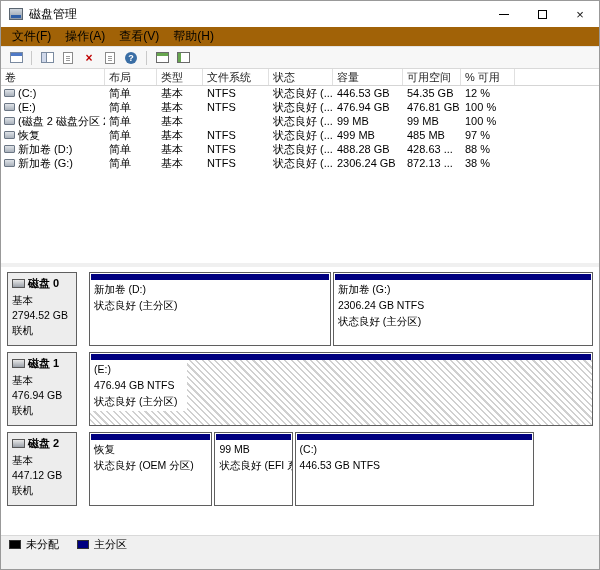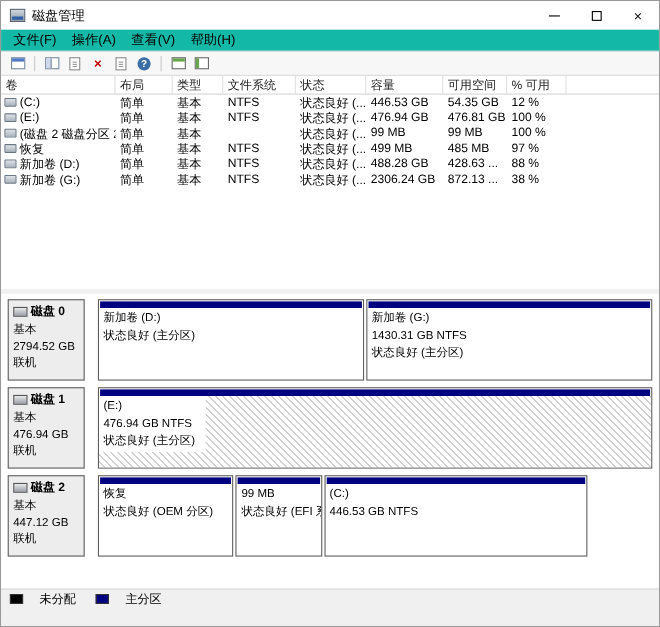--- a/index.html
+++ b/index.html
@@ -12,21 +12,21 @@
   .titlebar { height: 26px; background: #fff; display: flex; align-items: center; padding-left: 8px; flex: none; }
   .app-icon { width: 14px; height: 12px; position: relative; background: linear-gradient(#cfd6de,#8f9aa6); border: 1px solid #5a6570; flex: none; }
   .app-icon::after { content: ""; position: absolute; left: 1px; right: 1px; bottom: 1px; height: 3px; background: #2f5fa8; }
   .title { font-size: 12px; margin-left: 6px; color: #000; }
   .winbtns { margin-left: auto; display: flex; height: 100%; }
   .winbtn { width: 38px; display: flex; align-items: center; justify-content: center; font-size: 13px; color: #111; }
   .glyph-min { width: 10px; border-bottom: 1px solid #000; height: 1px; }
   .glyph-max { width: 9px; height: 9px; border: 1px solid #000; }
 
   
-  .menubar { height: 20px; background: #14b8a6; border-bottom: 1px solid #e3e3e3; display: flex; align-items: center; padding-left: 4px; flex: none; }
+  .menubar { height: 20px; background: #a16207; border-bottom: 1px solid #e3e3e3; display: flex; align-items: center; padding-left: 4px; flex: none; }
   .menu-item { font-size: 12px; padding: 2px 7px; color: #000; }
 
   
   .toolbar { height: 22px; background: #f7f7f7; border-bottom: 1px solid #d9d9d9; display: flex; align-items: center; padding-left: 6px; gap: 3px; flex: none; }
   .tbtn { width: 18px; height: 18px; display: flex; align-items: center; justify-content: center; flex: none; }
   .tbsep { width: 1px; height: 14px; background: #c9c9c9; margin: 0 3px; flex: none; }
   .mini-win { width: 13px; height: 11px; border: 1px solid #7a8aa0; background: #fff; position: relative; }
   .mini-win::before { content: ""; position: absolute; top: 0; left: 0; right: 0; height: 3px; background: #4f79c6; }
   .mini-panes { width: 13px; height: 11px; border: 1px solid #7a8aa0; background: #fff; position: relative; }
   .mini-panes::before { content: ""; position: absolute; top: 0; bottom: 0; left: 0; width: 4px; background: #cfd8ea; border-right: 1px solid #7a8aa0; }
@@ -58,21 +58,21 @@
   .disk-icon { width: 13px; height: 9px; background: linear-gradient(#e8e8e8,#9aa0a8); border: 1px solid #555; flex: none; }
   .partitions { flex: 1; display: flex; gap: 2px; }
   .partition { border: 1px solid #5f5f5f; background: #fff; display: flex; flex-direction: column; overflow: hidden; flex: none; }
   .pstrip { height: 6px; margin: 1px 1px 0 1px; flex: none; }
   .pbody { flex: 1; padding: 2px 4px; font-size: 10.5px; line-height: 1.5; white-space: nowrap; overflow: hidden; color: #000; }
   .partition.selected .pbody { background: repeating-linear-gradient(45deg, #ffffff 0 3px, #d0d0d0 3px 4.5px); padding: 0; }
   .partition.selected .ptext { background: #fff; display: inline-block; padding: 2px 10px 2px 4px; }
 
   
   .legendbar { height: 18px; background: #f0f0f0; border-top: 1px solid #d9d9d9; display: flex; align-items: center; gap: 18px; padding-left: 8px; font-size: 11px; flex: none; color: #000; }
-  .legend-item { display: flex; align-items: center; gap: 15px; }
+  .legend-item { display: flex; align-items: center; gap: 5px; }
   .legend-swatch { width: 12px; height: 9px; border: 1px solid #333; flex: none; }
   .statusbar { height: 16px; background: #f0f0f0; flex: none; }
 </style>
 </head>
 <body>
 
 <div class="window">
 
   <div class="titlebar">
     <span class="app-icon"></span>
@@ -240,21 +240,21 @@
               <div>新加卷 (D:)</div>
               <div>状态良好 (主分区)</div>
             </div>
           </div>
         </div>
         <div class="partition" style="flex:1">
           <div class="pstrip" style="background: rgb(0, 0, 128);"></div>
           <div class="pbody">
             <div class="ptext">
               <div>新加卷 (G:)</div>
-              <div>1430.31 GB NTFS</div>
+              <div>2306.24 GB NTFS</div>
               <div>状态良好 (主分区)</div>
             </div>
           </div>
         </div>
       </div>
     </div>
 
     <div class="disk-row">
       <div class="diskhdr">
         <div class="diskname">

